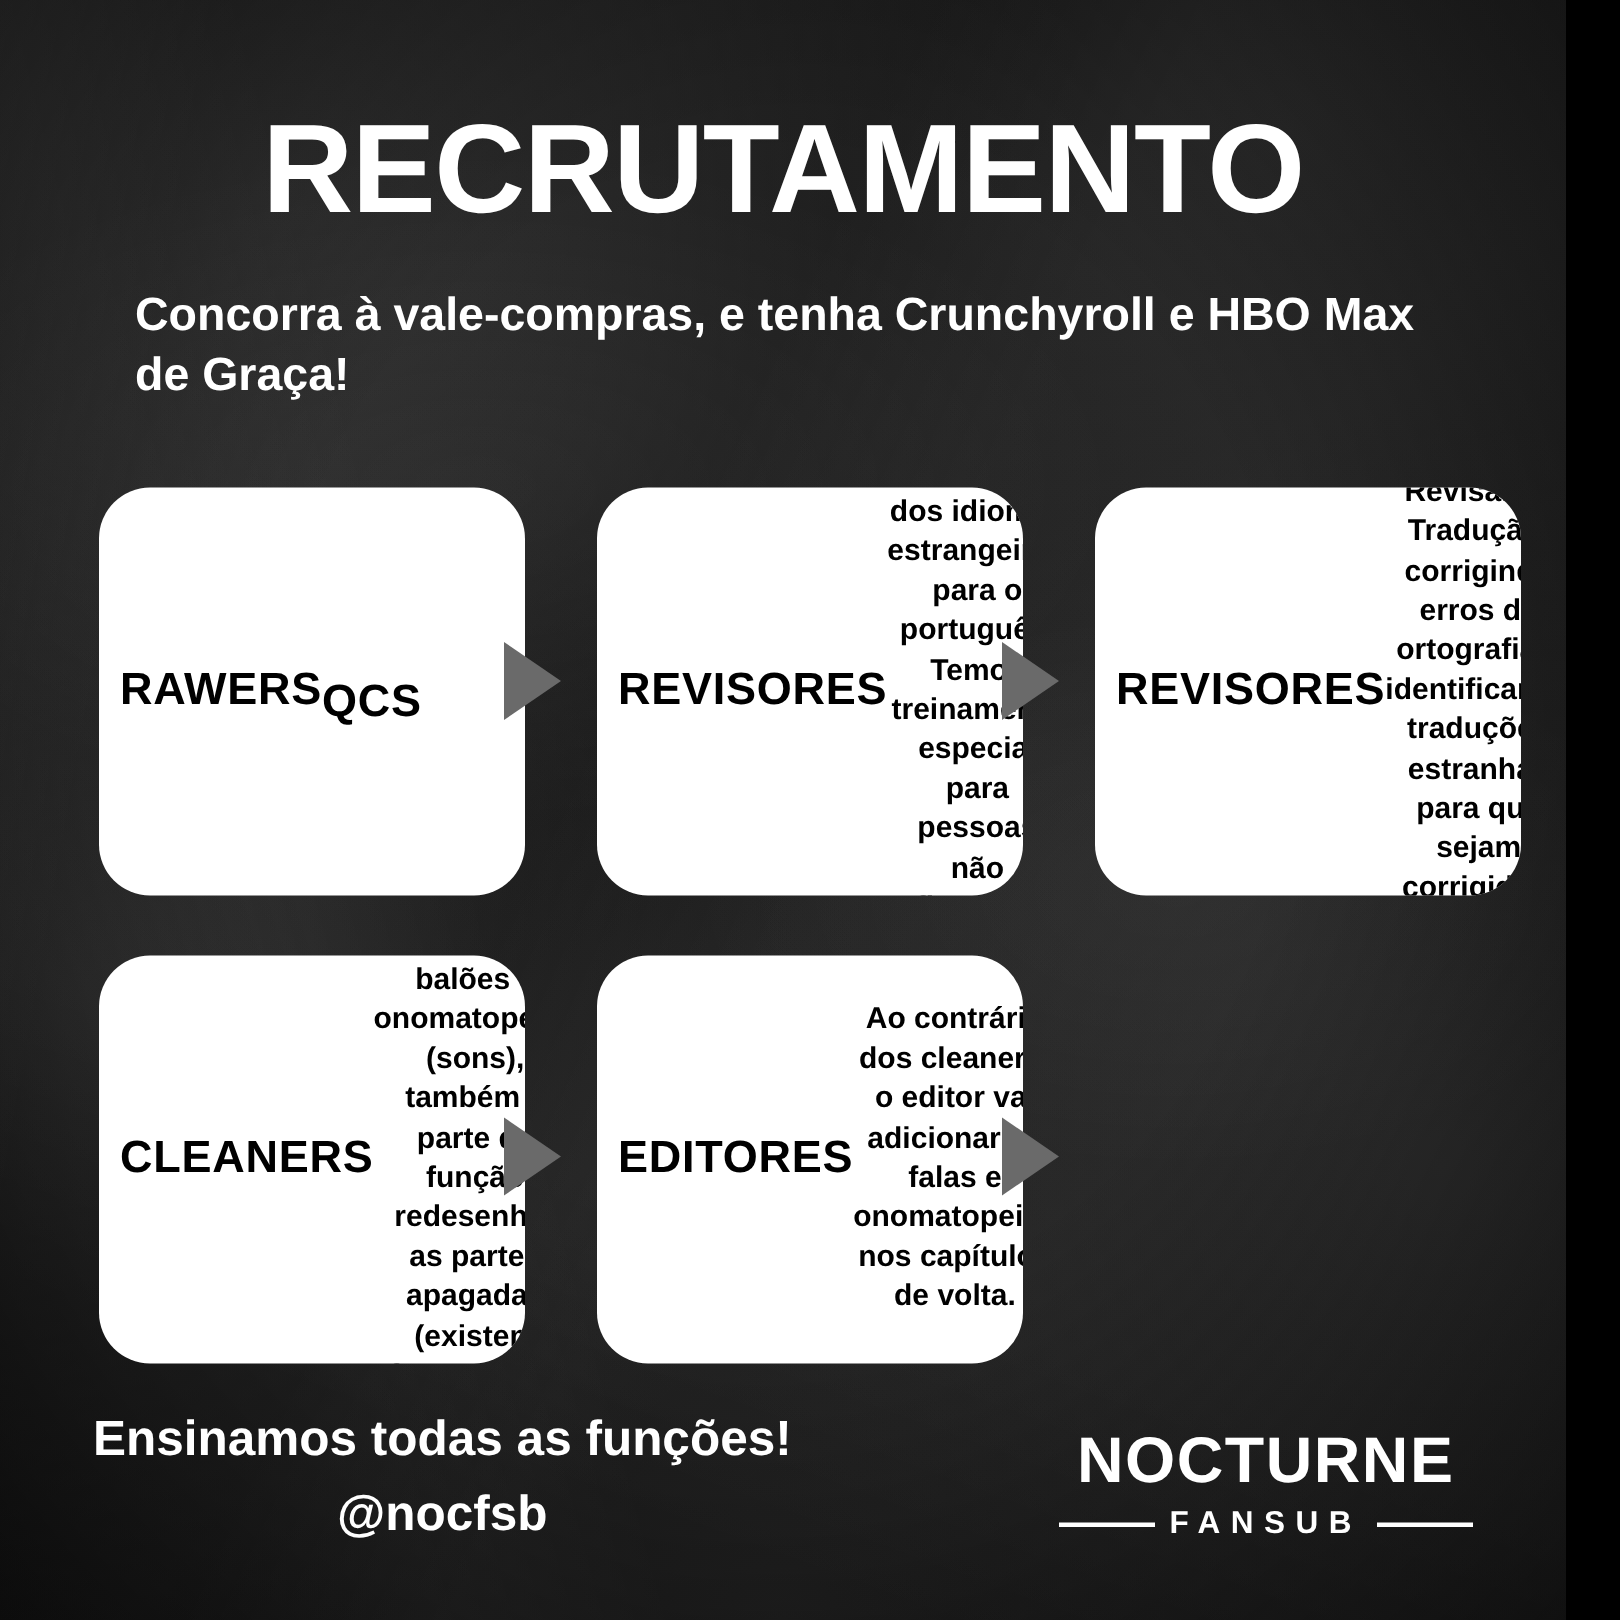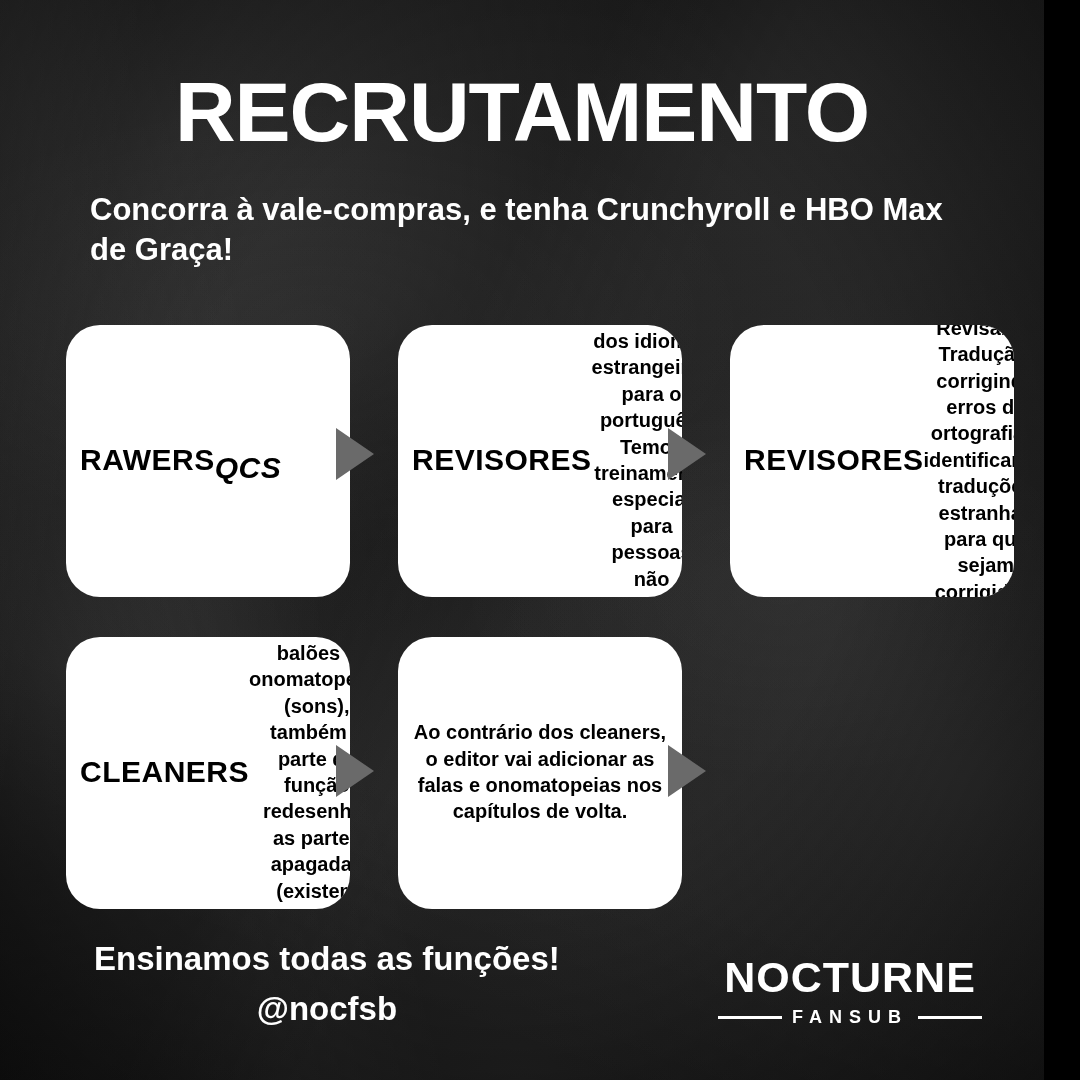--- a/index.html
+++ b/index.html
@@ -111,21 +111,20 @@
     font-size: 27px;
   }
   .card-body {
     font-size: 20px;
     font-weight: bold;
     line-height: 1.32;
     margin-bottom: 6px;
   }
   .card-heading.second {
     margin-top: 16px;
-    font-style: italic;
   }
 
   
   .arrow {
     position: absolute;
     width: 0;
     height: 0;
     border-top: 26px solid transparent;
     border-bottom: 26px solid transparent;
     border-left: 38px solid #6a6a6a;
@@ -135,21 +134,20 @@
   .arrow.a2 { left: 668px; top: 428px; }
   .arrow.a3 { left: 336px; top: 745px; }
   .arrow.a4 { left: 668px; top: 745px; }
 
   .footer-left {
     position: absolute;
     left: 62px;
     bottom: 48px;
     color: #fff;
     font-weight: bold;
-    margin-left: 32px;
   }
   .footer-tagline {
     font-size: 33px;
     line-height: 1.35;
   }
   .footer-handle {
     font-size: 33px;
     line-height: 1.35;
     margin-top: 6px;
     text-align: center;
@@ -174,21 +172,21 @@
     justify-content: center;
     gap: 10px;
     margin-top: 8px;
   }
   .logo-rule {
     height: 3px;
     width: 64px;
     background: #fff;
   }
   .logo-sub {
-    font-size: 18px;
+    font-size: 21px;
     letter-spacing: 7px;
     font-weight: bold;
   }
 </style>
 </head>
 <body>
 
 <div class="poster">
   <div class="folds"></div>
   <div class="vignette"></div>
@@ -214,20 +212,21 @@
         <div class="card-heading">REVISORES</div>
         <div class="card-body">Revisam a Tradução, corrigindo erros de ortografia e identificando traduções estranhas para que sejam corrigidas.</div>
       </div>
 
       <div class="card">
         <div class="card-heading">CLEANERS</div>
         <div class="card-body">Removem as falas dos balões e onomatopeias (sons), também é parte da função redesenhar as partes apagadas (existem ferramentas que ajudam :).</div>
       </div>
 
       <div class="card">
+        <div class="card-heading">EDITORES</div>
         <div class="card-body">Ao contrário dos cleaners, o editor vai adicionar as falas e onomatopeias nos capítulos de volta.</div>
       </div>
 
 
     </div>
 
     <div class="arrow a1"></div>
     <div class="arrow a2"></div>
     <div class="arrow a3"></div>
     <div class="arrow a4"></div>

